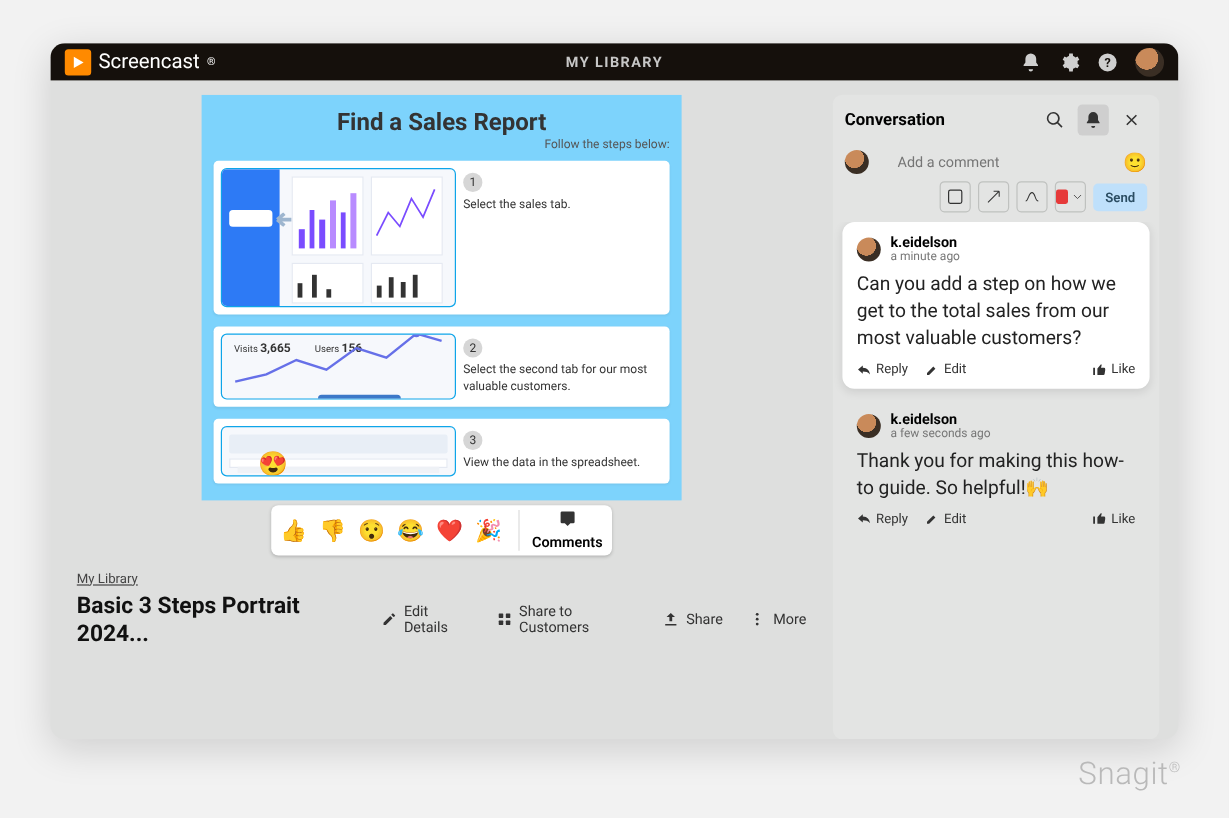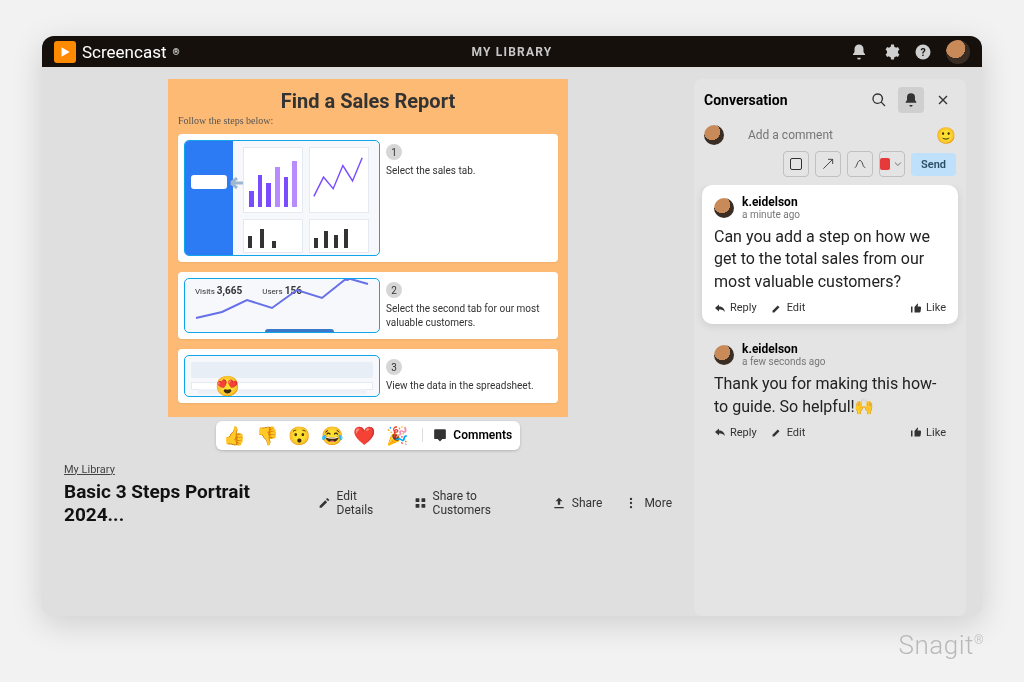--- a/index.html
+++ b/index.html
@@ -13,23 +13,23 @@
   .topbar-center { position: absolute; left: 50%; transform: translateX(-50%); font-size: 12px; font-weight: 700; letter-spacing: 1.2px; color: #c7c7c7; }
   .topbar-right { margin-left: auto; display: flex; align-items: center; gap: 14px; }
   .topbar-right .ic { width: 18px; height: 18px; fill: #cfcfcf; cursor: pointer; }
   .avatar { width: 24px; height: 24px; border-radius: 50%; background: radial-gradient(circle at 40% 35%, #c98a5a 0 45%, #3a2e24 46% 100%); cursor: pointer; }
 
   .body { flex: 1; display: flex; flex-direction: column; position: relative; overflow: hidden; }
   .content { flex: 1; display: flex; overflow: hidden; padding: 12px 16px 0 16px; gap: 16px; }
   .main { flex: 1; display: flex; flex-direction: column; align-items: center; overflow: hidden; }
 
   
-  .doc { background: #fdba74; width: 400px; padding: 10px 10px 4px 10px; font-size: 11px; color: #333; }
+  .doc { background: #7dd3fc; width: 400px; padding: 10px 10px 4px 10px; font-size: 11px; color: #333; }
   .doc h1 { text-align: center; font-size: 20px; font-weight: 700; margin-bottom: 2px; }
-  .doc .subtitle { text-align: left; font-size: 10px; color: #555; margin-bottom: 8px; font-family: Liberation Serif, serif; }
+  .doc .subtitle { text-align: right; font-size: 10px; color: #555; margin-bottom: 8px; }
   .step { display: flex; background: #fff; border-radius: 4px; padding: 6px; margin-bottom: 10px; box-shadow: 0 1px 2px rgba(0,0,0,.06); }
   .step .shot { width: 196px; height: auto; background: #f6f8fc; border: 1px solid #0ea5e9; border-radius: 5px; overflow: hidden; position: relative; }
   .step .meta { flex: 1; padding: 4px 6px; display: flex; flex-direction: column; gap: 4px; }
   .step .num { width: 16px; height: 16px; background: #d6d6d6; border-radius: 50%; font-size: 10px; display: flex; align-items: center; justify-content: center; color: #333; }
   .step .txt { font-size: 10px; color: #333; line-height: 1.35; }
 
   
   .s1-side { position: absolute; left:0; top:0; bottom:0; width: 48px; background: #2d7af5; }
   .s1-btn { position:absolute; left:6px; top:34px; width:36px; height:14px; background:#fff; border-radius:3px; }
   .s1-bars { position:absolute; left:58px; top:6px; width:60px; height:66px; background:#fff; border:1px solid #e5e9f2; display:flex; align-items:flex-end; gap:4px; padding:5px; }
@@ -52,21 +52,21 @@
   .s3 { height: 106px; }
   .s3-table { position:absolute; left:6px; top:26px; right:6px; bottom:6px; background:#fff; border:1px solid #e5e9f2; }
   .s3-top { position:absolute; left:6px; top:6px; right:6px; height:16px; background:#e8eef6; border-radius:2px; }
   .s3-rows { position:absolute; left:6px; top:6px; right:6px; bottom:6px; display:flex; flex-direction:column; }
   .s3-rows div { flex:1; border-bottom:1px solid #eef1f6; }
   .emoji-burst { position:absolute; left:30px; top:18px; font-size:20px; }
 
   
   .reactbar { margin-top: 4px; background: #fff; border-radius: 6px; padding: 4px 8px; display: flex; align-items: center; gap: 10px; box-shadow: 0 1px 3px rgba(0,0,0,.2); }
   .reactbar .e { font-size: 18px; cursor: pointer; }
-  .reactbar .cbtn { display:flex; align-items:flex-start; gap:6px; border-left:1px solid #ddd; padding-left:10px; margin-left:4px; font-size:12px; font-weight:600; cursor:pointer; }
+  .reactbar .cbtn { display:flex; align-items:center; gap:6px; border-left:1px solid #ddd; padding-left:10px; margin-left:4px; font-size:12px; font-weight:600; cursor:pointer;flex-direction:column; }
   .reactbar .cbtn svg { width:14px; height:14px; fill:#333; }
 
   
   .meta-bar { padding: 8px 6px 12px 6px; }
   .meta-bar .crumb { font-size: 11px; color: #444; text-decoration: underline; margin-bottom: 4px; display:inline-block; cursor:pointer; }
   .meta-bar .row { display:flex; align-items:center; gap:22px; }
   .meta-bar .title { font-size: 19px; font-weight: 700; color:#111; }
   .meta-bar .act { font-size: 12px; color:#333; display:flex; align-items:center; gap:6px; cursor:pointer; }
   .meta-bar .act svg { width:14px; height:14px; fill:#333; }
 

